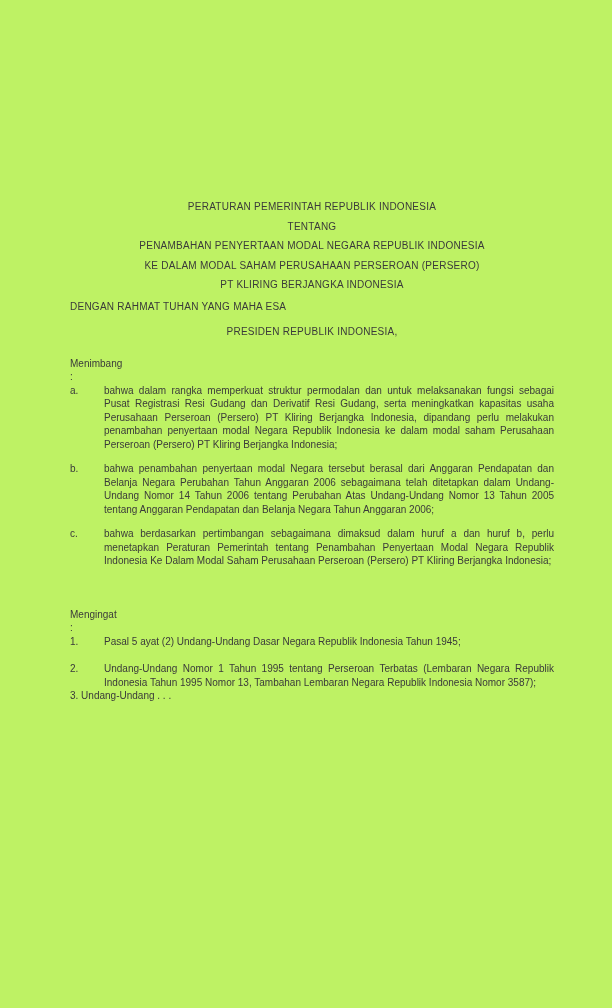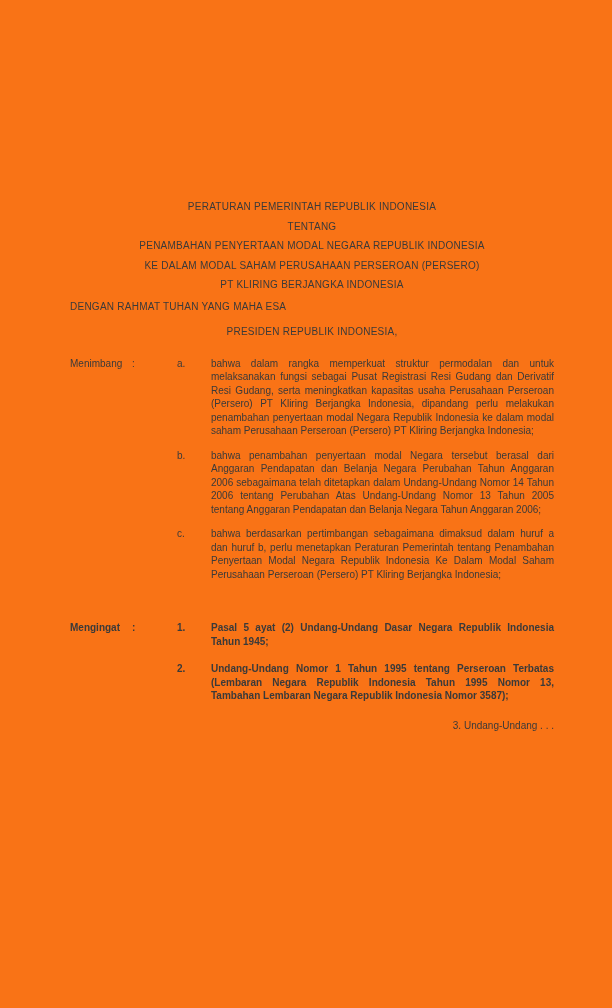--- a/index.html
+++ b/index.html
@@ -5,21 +5,21 @@
   * { margin: 0; padding: 0; box-sizing: border-box; }
   html, body { background: #ffffff; }
   body {
     font-family: "Liberation Sans", sans-serif;
     -webkit-font-smoothing: antialiased;
   }
   .page {
     width: 612px;
     height: 1008px;
     margin: 0 auto;
-    background: #f97316;
+    background: #bef264;
     color: #3a3a3a;
     position: relative;
     padding: 197px 58px 0 70px;
     font-size: 10px;
     overflow: hidden;
   }
   .title-block {
     text-align: center;
     line-height: 19.5px;
     letter-spacing: 0.25px;
@@ -30,34 +30,33 @@
     letter-spacing: 0.25px;
   }
   .president {
     text-align: center;
     margin-top: 14px;
     letter-spacing: 0.25px;
   }
   .section {
     display: flex;
     line-height: 13.5px;
+    flex-direction: column;
   }
   .section.menimbang { margin-top: 20px; }
-  .section.mengingat { margin-top: 40px; font-weight: bold; }
+  .section.mengingat { margin-top: 40px; }
   .section-label { width: 62px; flex-shrink: 0; }
   .section-colon { width: 45px; flex-shrink: 0; }
   .section-items { flex: 1; }
   .item { display: flex; }
   .menimbang .item + .item { margin-top: 11px; }
   .mengingat .item + .item { margin-top: 14px; }
   .item-marker { width: 20px; flex-shrink: 0; }
   .item-text { flex: 1; text-align: justify; margin-left: 14px; }
   .continuation {
-    text-align: right;
-    margin-top: 16px;
     line-height: 13.5px;
   }
 </style>
 </head>
 <body>
 
 <div class="page">
 
   <div class="title-block">
     <div class="title-line">PERATURAN PEMERINTAH REPUBLIK INDONESIA</div>

